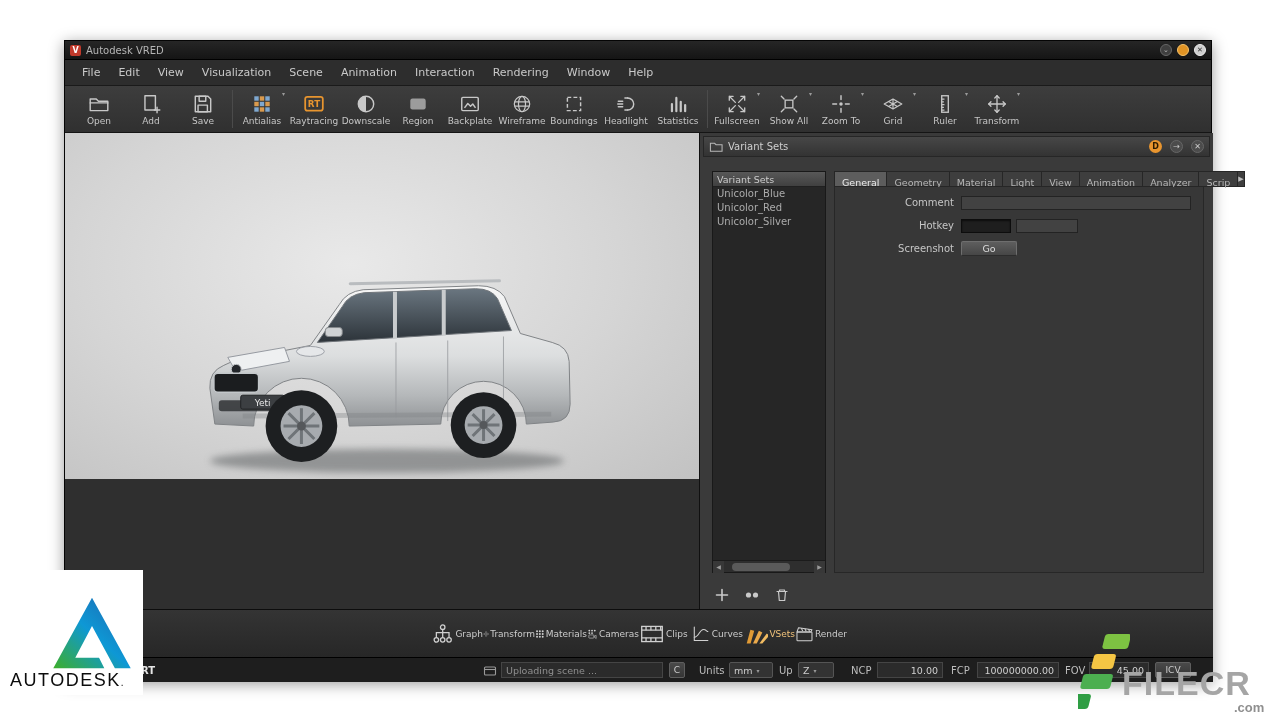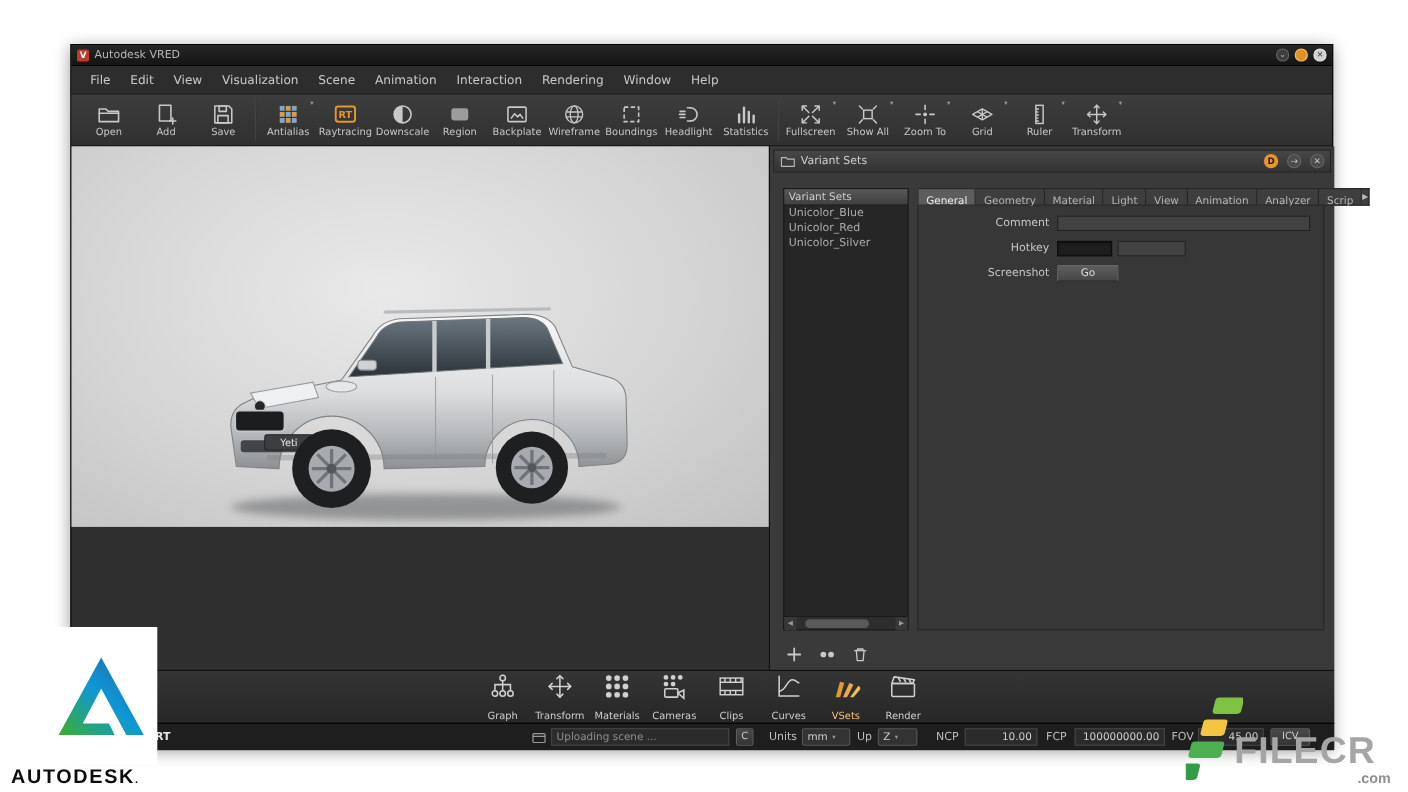--- a/index.html
+++ b/index.html
@@ -48,31 +48,31 @@
 .form{position:absolute;left:0;top:16px;right:0;bottom:0;background:#373737;border:1px solid #272727;border-top:none}
 .frow{display:flex;align-items:center;margin-top:8px;height:15px}
 .flabel{width:126px;text-align:right;padding-right:7px;font-size:10px;color:#c6c6c6}
 .finput{height:14px;border:1px solid #232323;background:#424242}
 .hk1{width:50px;background:#1e1e1e;border-color:#0d0d0d;box-shadow:inset 0 1px 2px rgba(0,0,0,.6)}
 .hk2{width:62px;margin-left:5px}
 .comment{width:230px}
 .gobtn{width:56px;height:15px;background:linear-gradient(#5e5e5e,#464646);border:1px solid #6e6e6e;border-bottom-color:#2c2c2c;color:#ddd;font-size:9.5px;text-align:center;line-height:13px;border-radius:2px}
 .pfoot{position:absolute;left:14px;bottom:6px;display:flex;gap:13px;align-items:center}
 .dock{position:absolute;top:568px;left:0;width:1148px;height:48px;background:linear-gradient(#343434,#272727);border-top:1px solid #0d0d0d;display:flex;align-items:center;padding-left:366px}
-.dki{width:52px;height:46px;display:flex;flex-direction:column;align-items:center;justify-content:space-between;gap:1px;flex:0 0 auto}
+.dki{width:52px;height:46px;display:flex;align-items:center;justify-content:flex-start;gap:1px;flex:0 0 auto}
 .dkl{font-size:9px;color:#ccc;white-space:nowrap}
 .statusbar{position:absolute;top:616px;left:0;width:1148px;height:25px;background:#1e1e1e;border-top:1px solid #000}
 .st{position:absolute;top:5px;font-size:10px;color:#bdbdbd;line-height:15px;white-space:nowrap}
 .sf{position:absolute;top:4px;height:16px;background:#2b2b2b;border:1px solid #454545;color:#cfcfcf;font-size:9.5px;display:flex;align-items:center;justify-content:flex-end;padding:0 4px}
 .dd{position:absolute;top:4px;height:16px;background:#333;border:1px solid #555;border-radius:2px;color:#ccc;font-size:9.5px;display:flex;align-items:center;padding:0 4px;gap:4px}
 .ddc{font-size:6px;color:#999}
 .sbtn{position:absolute;top:4px;height:16px;background:linear-gradient(#4a4a4a,#353535);border:1px solid #5e5e5e;color:#ccc;font-size:9px;display:flex;align-items:center;justify-content:center;border-radius:2px}
 .prog{justify-content:flex-start;color:#8f8f8f}
 .adsk-box{position:absolute;left:40px;top:570px;width:103px;height:125px;background:#fff;display:flex;align-items:center;justify-content:center}
-.adsk-text{position:absolute;left:10px;top:696px;font-size:18px;font-weight:bold;color:#0c0c0c;letter-spacing:1.5px;font-family:"Liberation Sans",sans-serif}
+.adsk-text{position:absolute;left:10px;top:670px;font-size:18px;font-weight:normal;color:#0c0c0c;letter-spacing:1.5px;font-family:"Liberation Sans",sans-serif}
 .fcr-logo{position:absolute;left:1078px;top:632px}
 .fcr-text{position:absolute;left:1122px;top:664px;font-size:34px;font-weight:bold;color:#a5a5a5;letter-spacing:1px;font-family:"Liberation Sans",sans-serif}
 .fcr-tld{position:absolute;left:1234px;top:700px;font-size:13px;font-weight:bold;color:#8f8f8f;font-family:"Liberation Sans",sans-serif}
 </style>
 </head>
 <body>
 
 <div class="app">
 
   <div class="titlebar">

